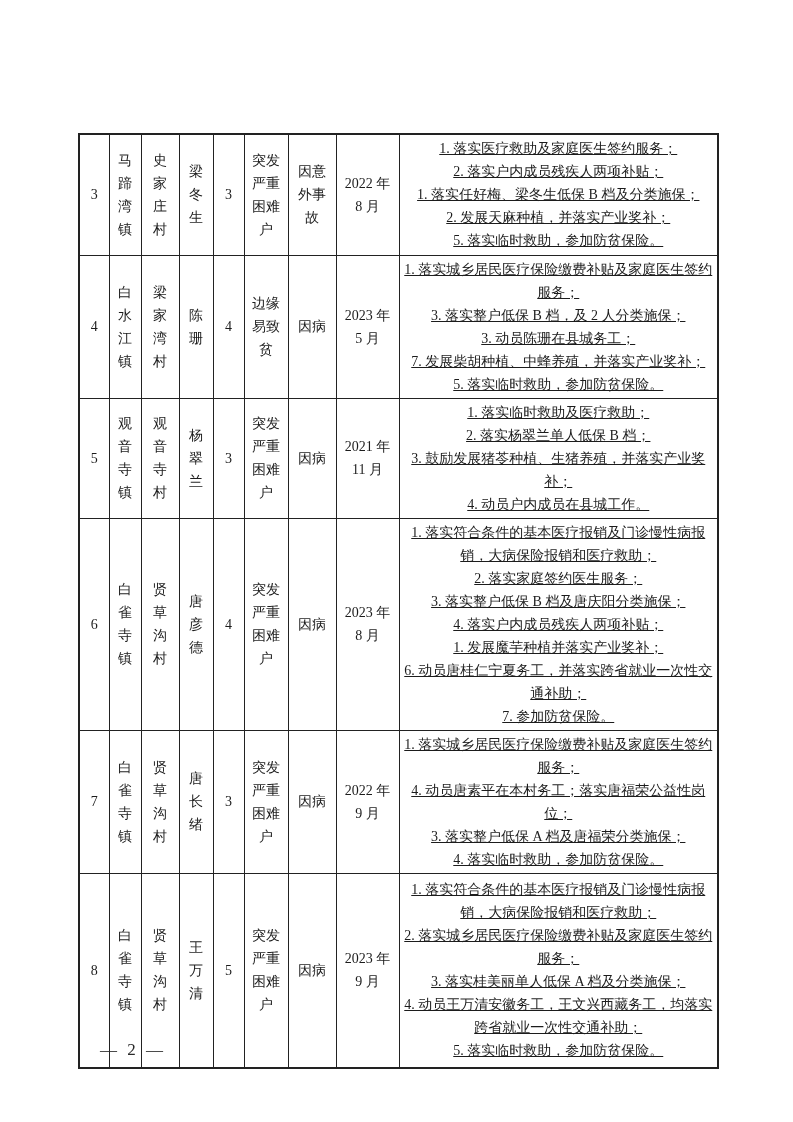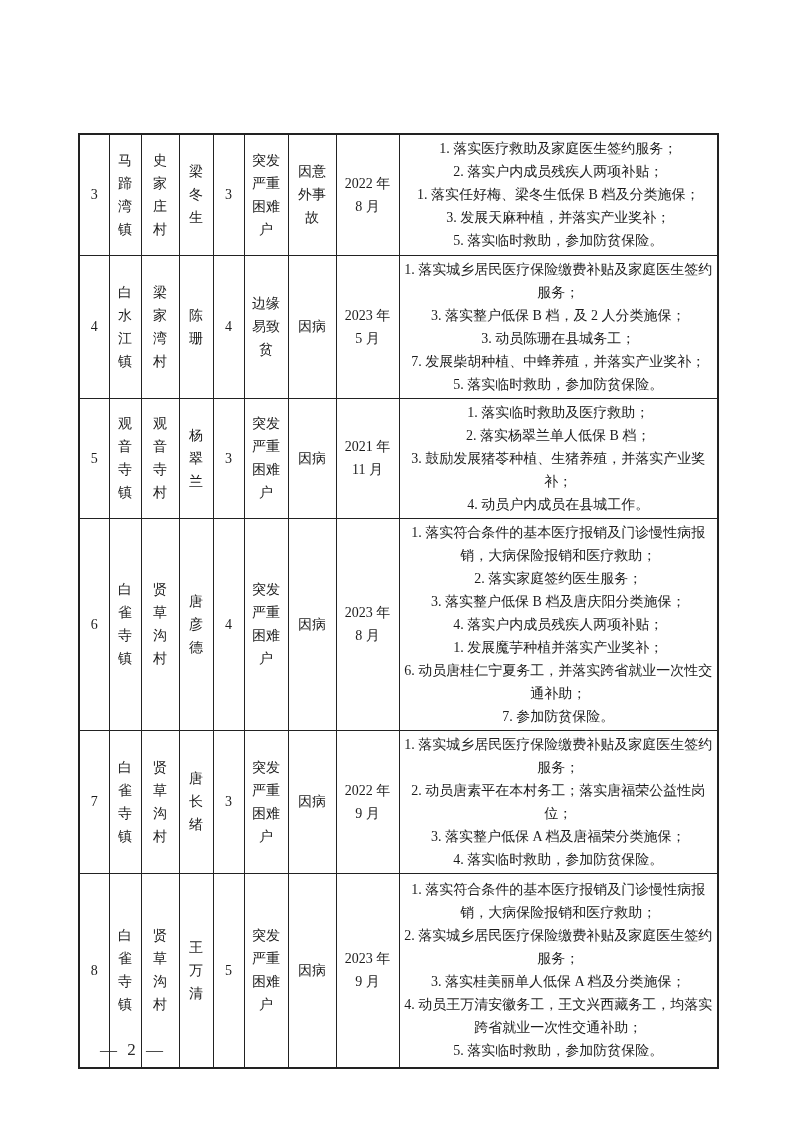--- a/index.html
+++ b/index.html
@@ -47,20 +47,21 @@
   
   td .v1 { width: 1.05em; margin: 0 auto; word-break: break-all; }
   
   td .v2 { width: 2.15em; margin: 0 auto; word-break: break-all; }
   
   td .vdate { width: 3.5em; margin: 12px auto; }
 
   td.c-measures {
     text-align: left;
     padding: 4px 7px 4px 7px;
+    text-decoration: underline;
   }
   td.c-measures .measure-item {
     font-size: 14px;
     line-height: 23px;
   }
   .page-number {
     position: absolute;
     left: 100px;
     top: 1040px;
     font-size: 17px;
@@ -104,21 +105,21 @@
           <td class="c-cause">
             <div class="v2">因意外事故</div>
           </td>
           <td class="c-date">
             <div class="vdate">2022 年 8 月</div>
           </td>
           <td class="c-measures">
             <div class="measure-item">1. 落实医疗救助及家庭医生签约服务；</div>
             <div class="measure-item">2. 落实户内成员残疾人两项补贴；</div>
             <div class="measure-item">1. 落实任好梅、梁冬生低保 B 档及分类施保；</div>
-            <div class="measure-item">3. 发展天麻种植，并落实产业奖补；</div>
+            <div class="measure-item">2. 发展天麻种植，并落实产业奖补；</div>
             <div class="measure-item">5. 落实临时救助，参加防贫保险。</div>
           </td>
         </tr>
         <tr>
           <td class="c-index">4</td>
           <td class="c-town">
             <div class="v1">白水江镇</div>
           </td>
           <td class="c-village">
             <div class="v1">梁家湾村</div>
@@ -219,21 +220,21 @@
             <div class="v2">突发严重困难户</div>
           </td>
           <td class="c-cause">
             <div class="v2">因病</div>
           </td>
           <td class="c-date">
             <div class="vdate">2022 年 9 月</div>
           </td>
           <td class="c-measures">
             <div class="measure-item">1. 落实城乡居民医疗保险缴费补贴及家庭医生签约服务；</div>
-            <div class="measure-item">2. 动员唐素平在本村务工；落实唐福荣公益性岗位；</div>
+            <div class="measure-item">4. 动员唐素平在本村务工；落实唐福荣公益性岗位；</div>
             <div class="measure-item">3. 落实整户低保 A 档及唐福荣分类施保；</div>
             <div class="measure-item">4. 落实临时救助，参加防贫保险。</div>
           </td>
         </tr>
         <tr>
           <td class="c-index">8</td>
           <td class="c-town">
             <div class="v1">白雀寺镇</div>
           </td>
           <td class="c-village">

